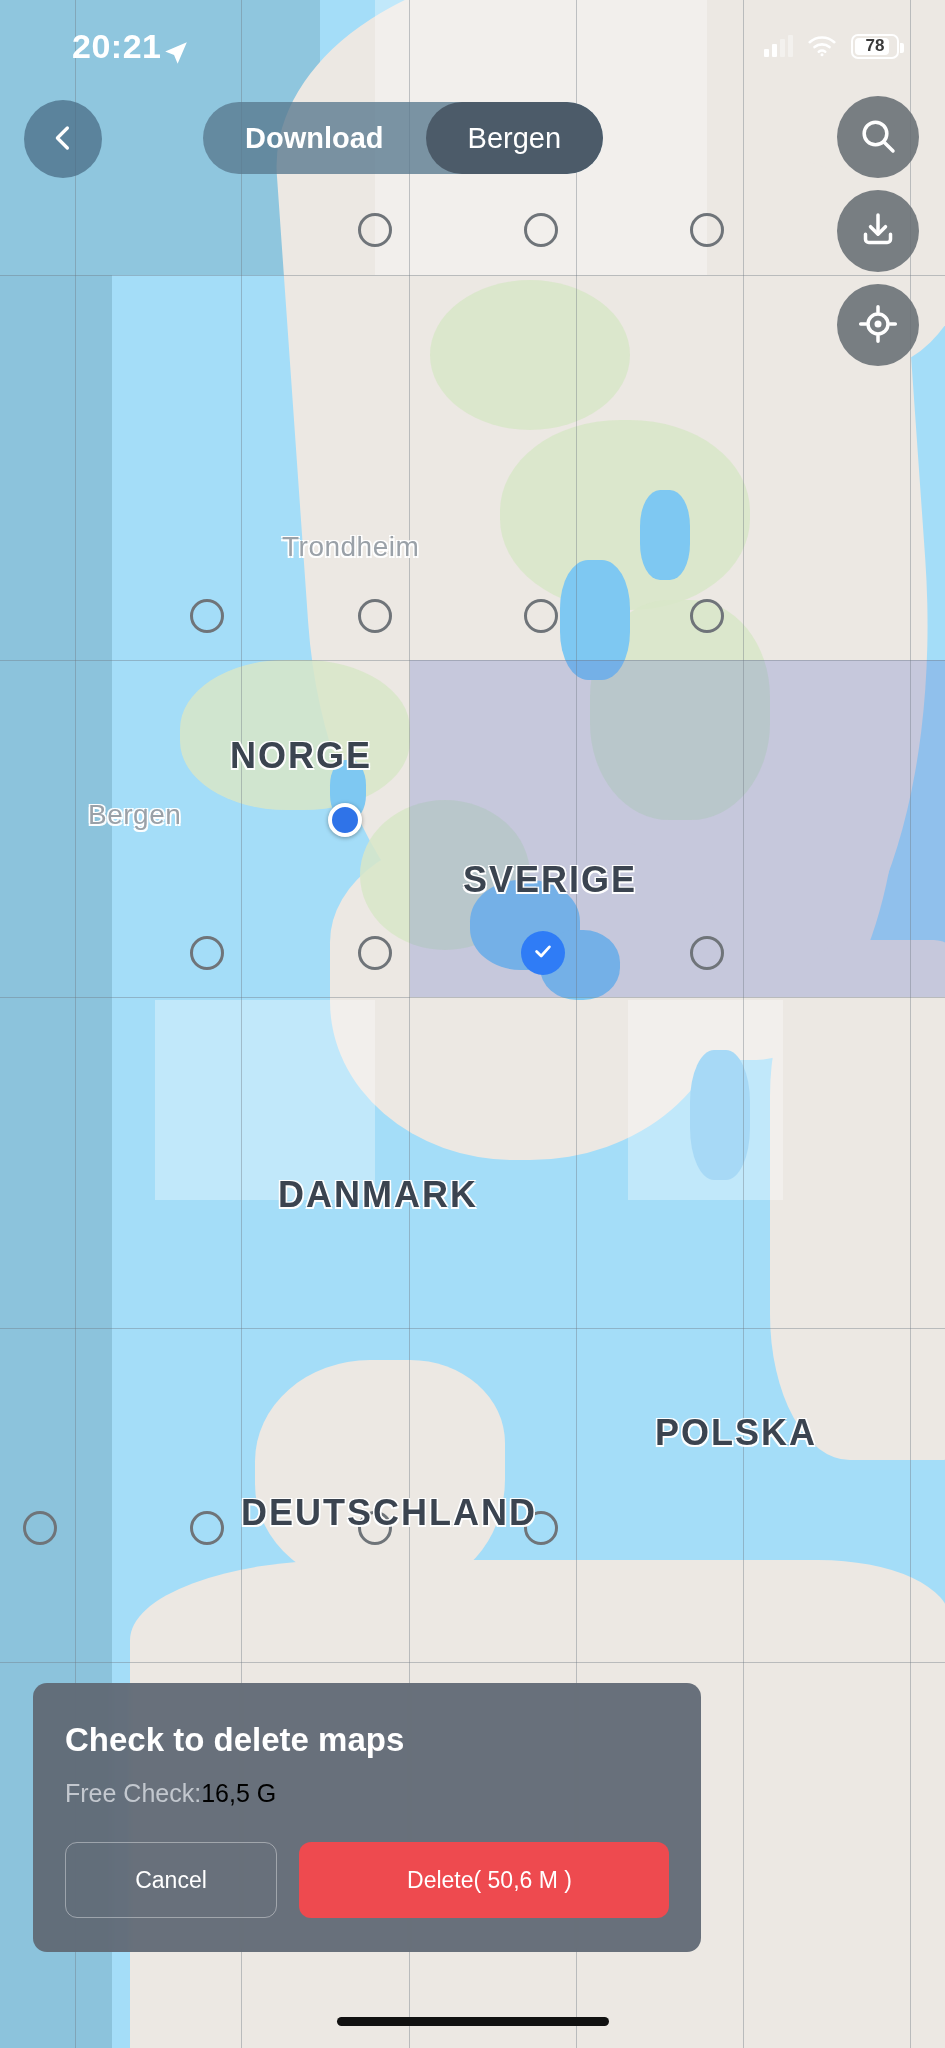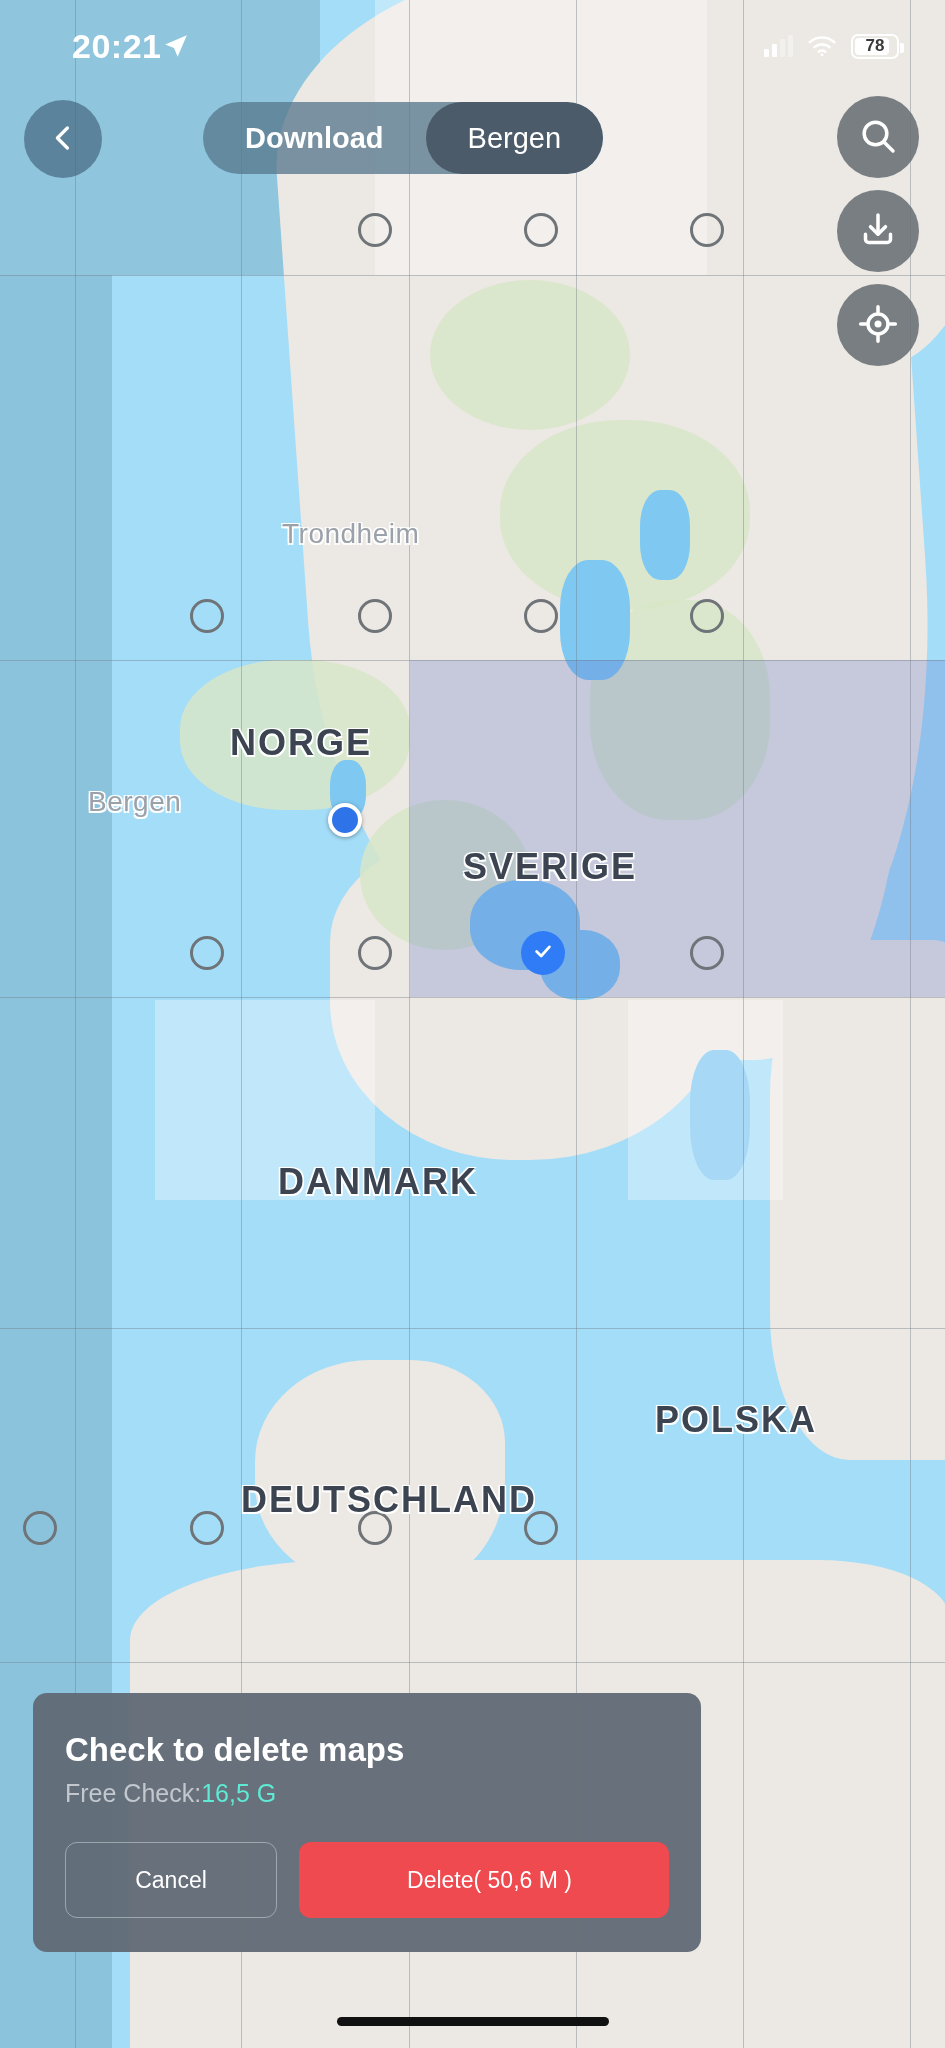--- a/index.html
+++ b/index.html
@@ -92,38 +92,39 @@
   .tile-circle.checked svg { width:22px; height:22px; }
 
   
   .lbl {
     position:absolute; white-space:nowrap; font-weight:700;
     text-shadow:
       -1.5px -1.5px 0 rgba(255,255,255,.95),
        1.5px -1.5px 0 rgba(255,255,255,.95),
       -1.5px  1.5px 0 rgba(255,255,255,.95),
        1.5px  1.5px 0 rgba(255,255,255,.95);
+    margin-top: 13px;
   }
   .lbl.country { color:#3b4450; font-size:36px; letter-spacing:2px; }
   .lbl.city { color:#9aa1a8; font-size:28px; font-weight:400; letter-spacing:.5px; }
 
   
   .user-dot {
     position:absolute; width:34px; height:34px; border-radius:50%;
     background:#2f73e8; border:4px solid #fff;
     box-shadow:0 1px 4px rgba(0,0,0,.35);
   }
 
   
   .statusbar {
     position:absolute; left:0; top:0; width:945px; height:92px;
     display:flex; align-items:center; justify-content:space-between;
     padding:0 46px 0 72px; color:#fff; z-index:40;
   }
-  .sb-left { display:flex; align-items:center; gap:2px; }
+  .sb-left { display:flex; align-items:flex-end; gap:2px; }
   .sb-time { font-size:34px; font-weight:700; letter-spacing:.5px; }
   .sb-right { display:flex; align-items:center; gap:14px; }
   .ico-loc svg { width:26px; height:26px; display:block; }
   .ico-signal { display:flex; align-items:flex-end; gap:3px; height:22px; }
   .ico-signal i { width:5px; background:#fff; border-radius:1px; display:block; }
   .ico-signal i:nth-child(1){ height:8px; }
   .ico-signal i:nth-child(2){ height:13px; }
   .ico-signal i:nth-child(3){ height:18px; opacity:.4; }
   .ico-signal i:nth-child(4){ height:22px; opacity:.4; }
   .ico-wifi svg { width:30px; height:22px; display:block; }
@@ -182,26 +183,26 @@
   .fab svg { width:40px; height:40px; }
 
   
   .sheet {
     position:absolute; left:33px; bottom:96px; width:668px;
     background:rgba(96,104,116,.94);
     border-radius:14px; padding:38px 32px 34px;
     z-index:45; backdrop-filter:blur(3px);
   }
   .sheet-title {
-    font-size:33px; font-weight:700; color:#fff; margin-bottom:10px;
+    font-size:33px; font-weight:700; color:#fff; margin-bottom:20px;
   }
   .sheet-sub {
     font-size:25px; color:#c3c8cf; margin-bottom:34px;
   }
-  .sheet-sub .val { color:#5eead4; }
+  .sheet-sub .val { color:#000000; }
   .sheet-actions { display:flex; gap:22px; }
   .btn {
     height:76px; border-radius:12px; font-size:23px; color:#fff;
     display:flex; align-items:center; justify-content:center;
     cursor:pointer; font-family:"Liberation Sans", sans-serif;
   }
   .btn-cancel {
     flex:0 0 212px; background:transparent;
     border:1px solid rgba(255,255,255,.38);
   }

